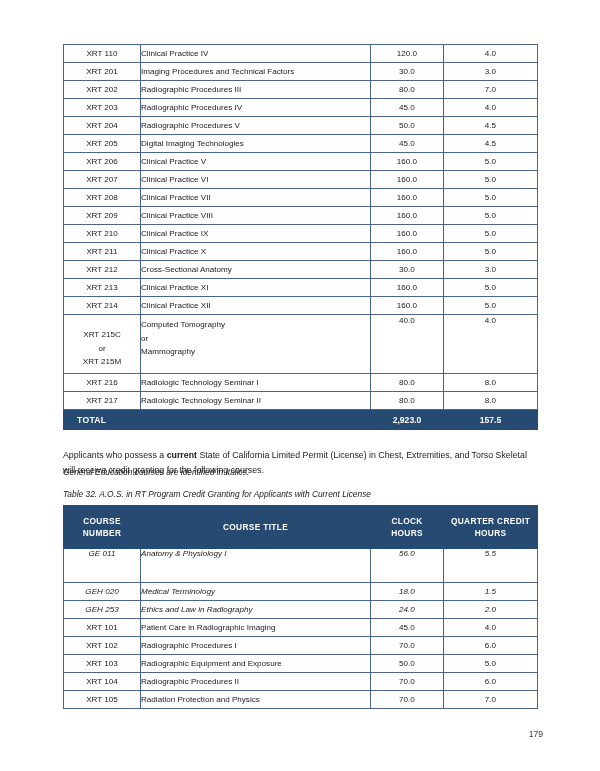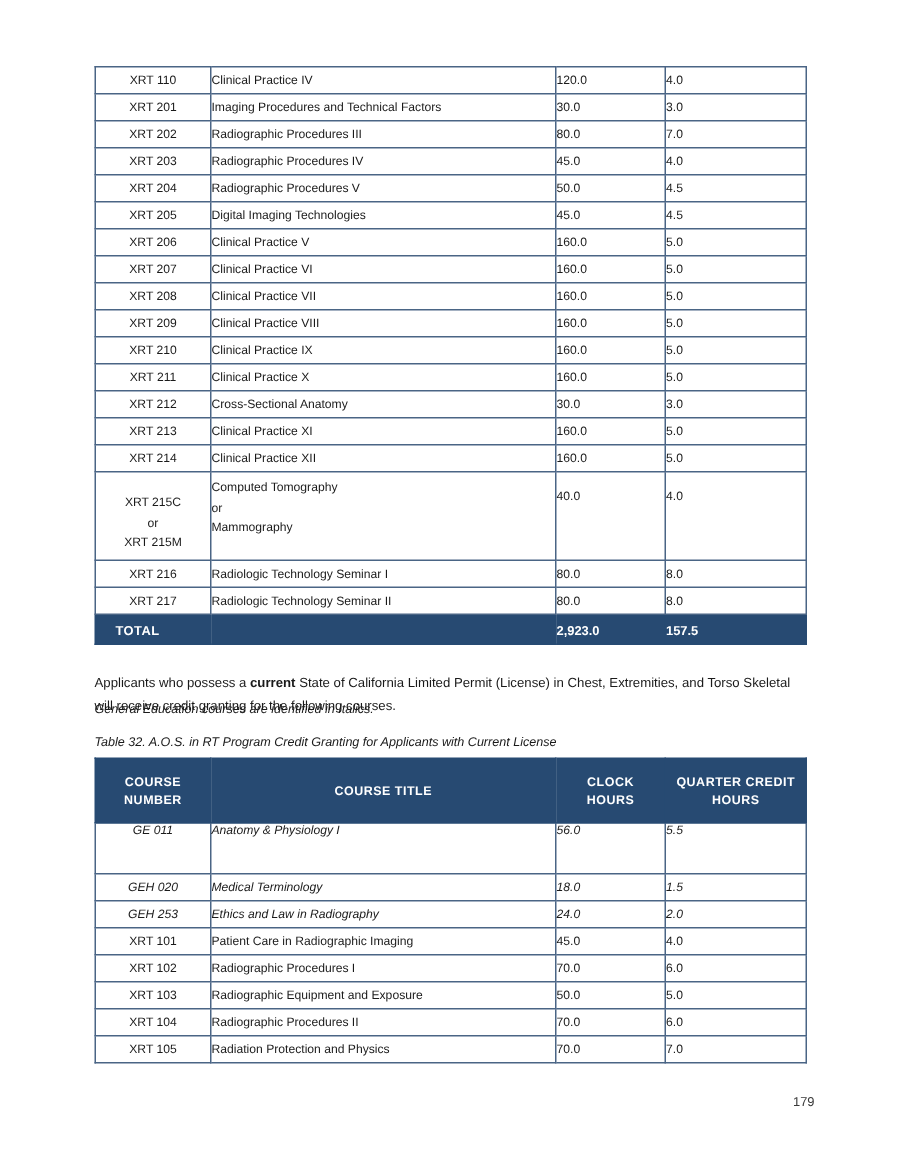--- a/index.html
+++ b/index.html
@@ -48,31 +48,32 @@
     font-size: 8.1px;
     color: #1a1a1a;
   }
   .cell-title {
     text-align: left;
     padding: 3px 4px 2px 8px;
     font-size: 8.1px;
     color: #1a1a1a;
   }
   .cell-num-right {
+    text-align: center;
     padding: 3px 2px 2px 2px;
     font-size: 8.1px;
     color: #1a1a1a;
   }
 
   
   tr.r-std td { height: 17px; }
   tr.r-multi td { height: 45px; vertical-align: top; }
   tr.r-multi .cell-num { padding-top: 13px; line-height: 13.5px; text-align: center;}
   tr.r-multi .cell-title { padding-top: 3px; line-height: 13.5px; }
-  tr.r-multi .cell-num-right { padding-top: 11px; border-radius: 14px; }
+  tr.r-multi .cell-num-right { padding-top: 1px; border-radius: 14px; }
   tr.r-tall td { height: 33px; vertical-align: top; font-style: italic; }
 
   
   .ital { font-style: italic; }
 
   
   tr.total-row td {
     background: #274a72;
     color: #ffffff;
     font-weight: bold;

